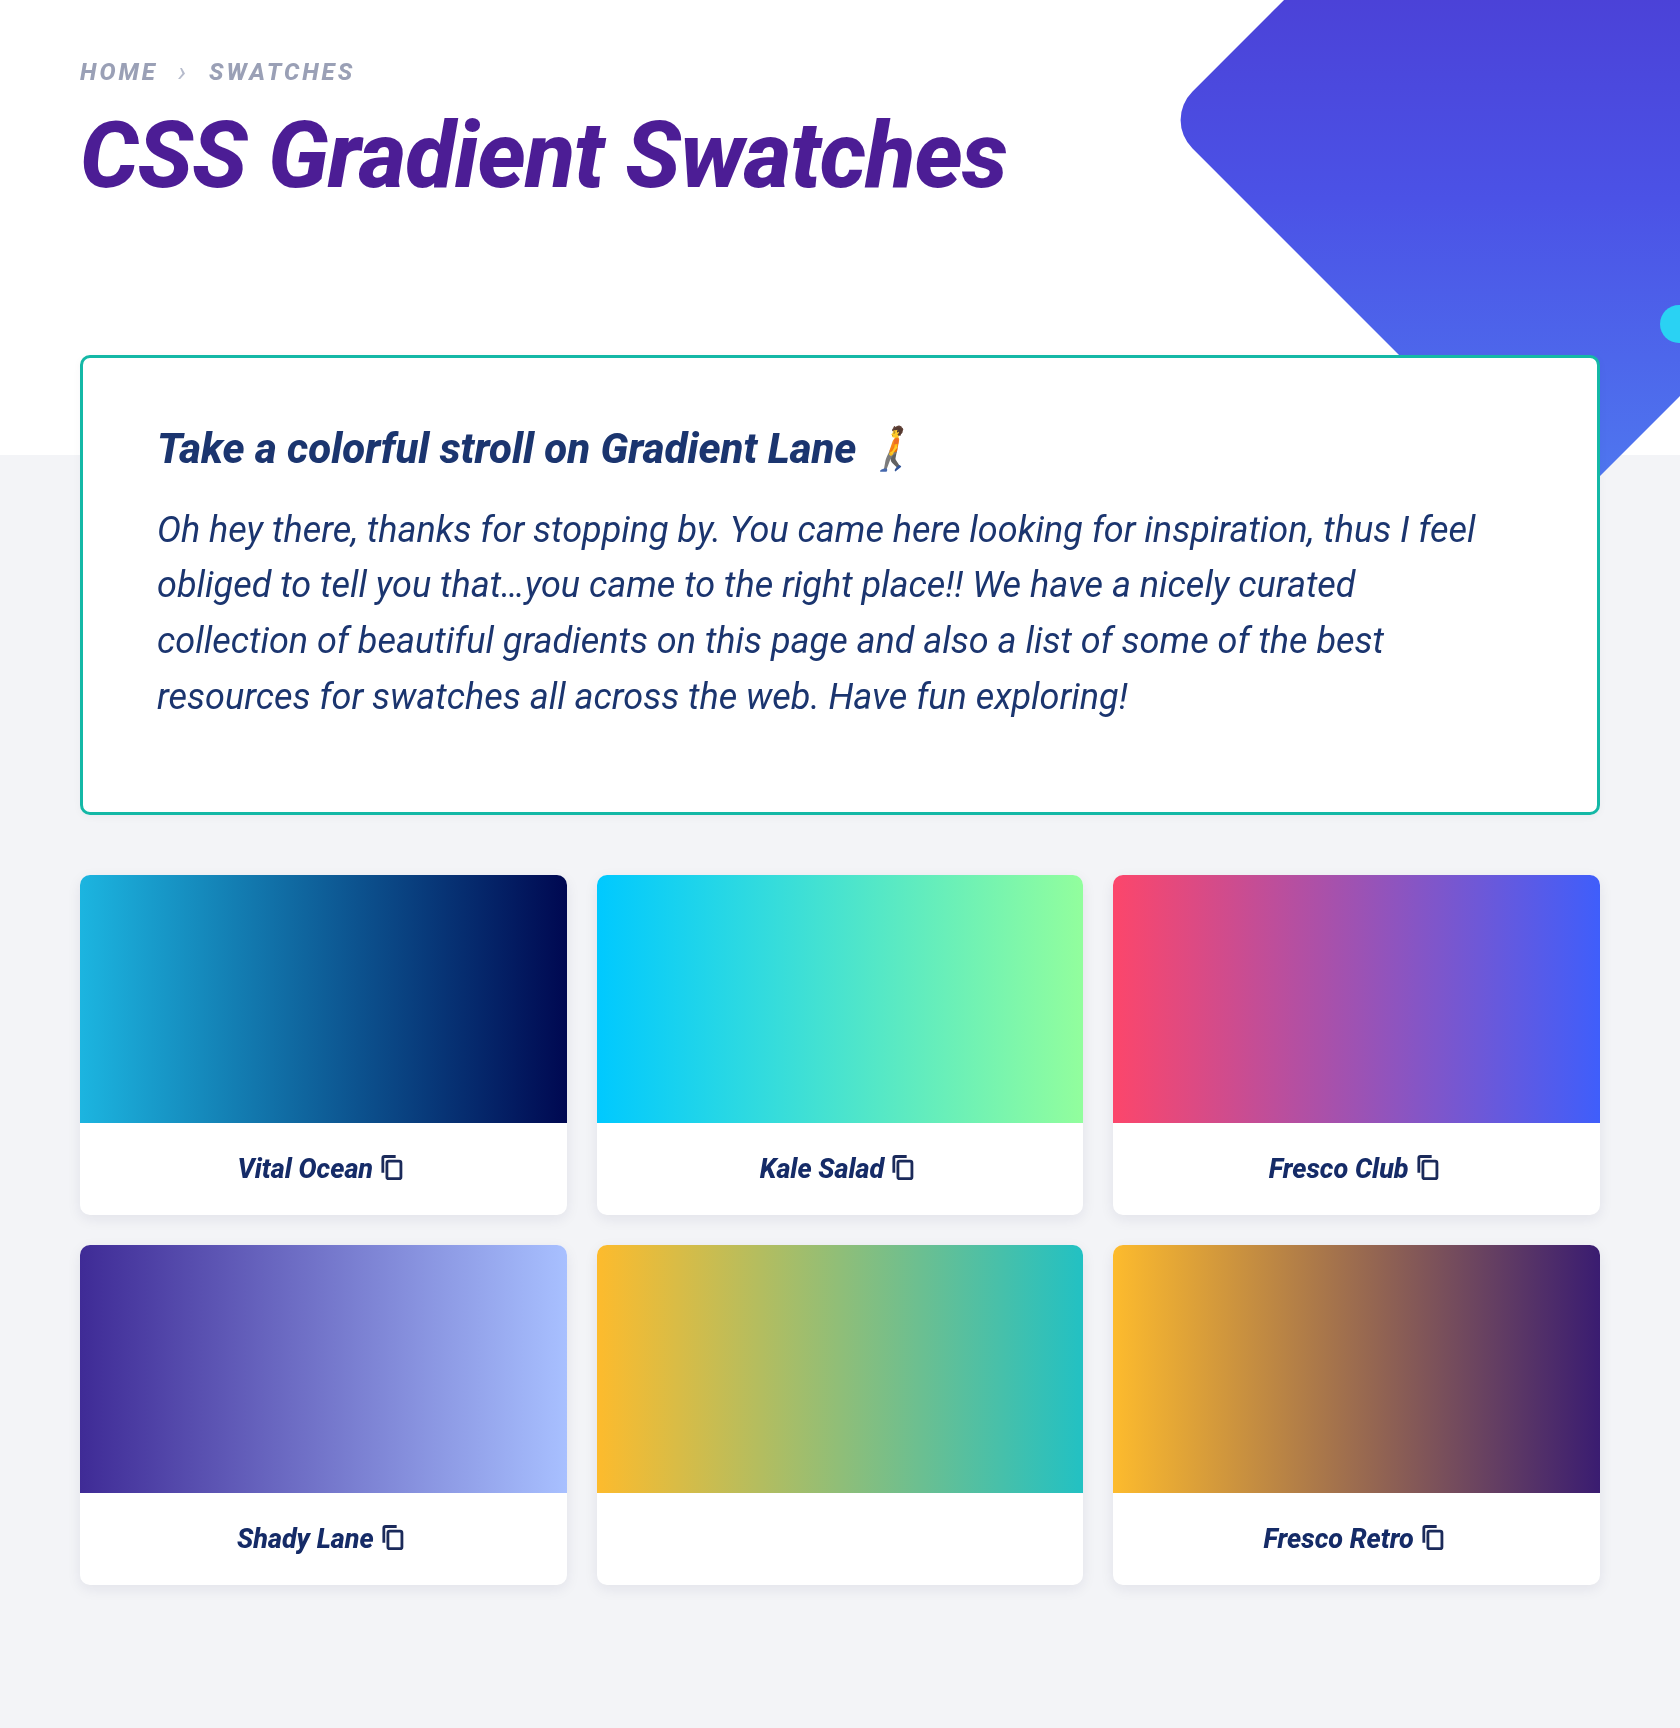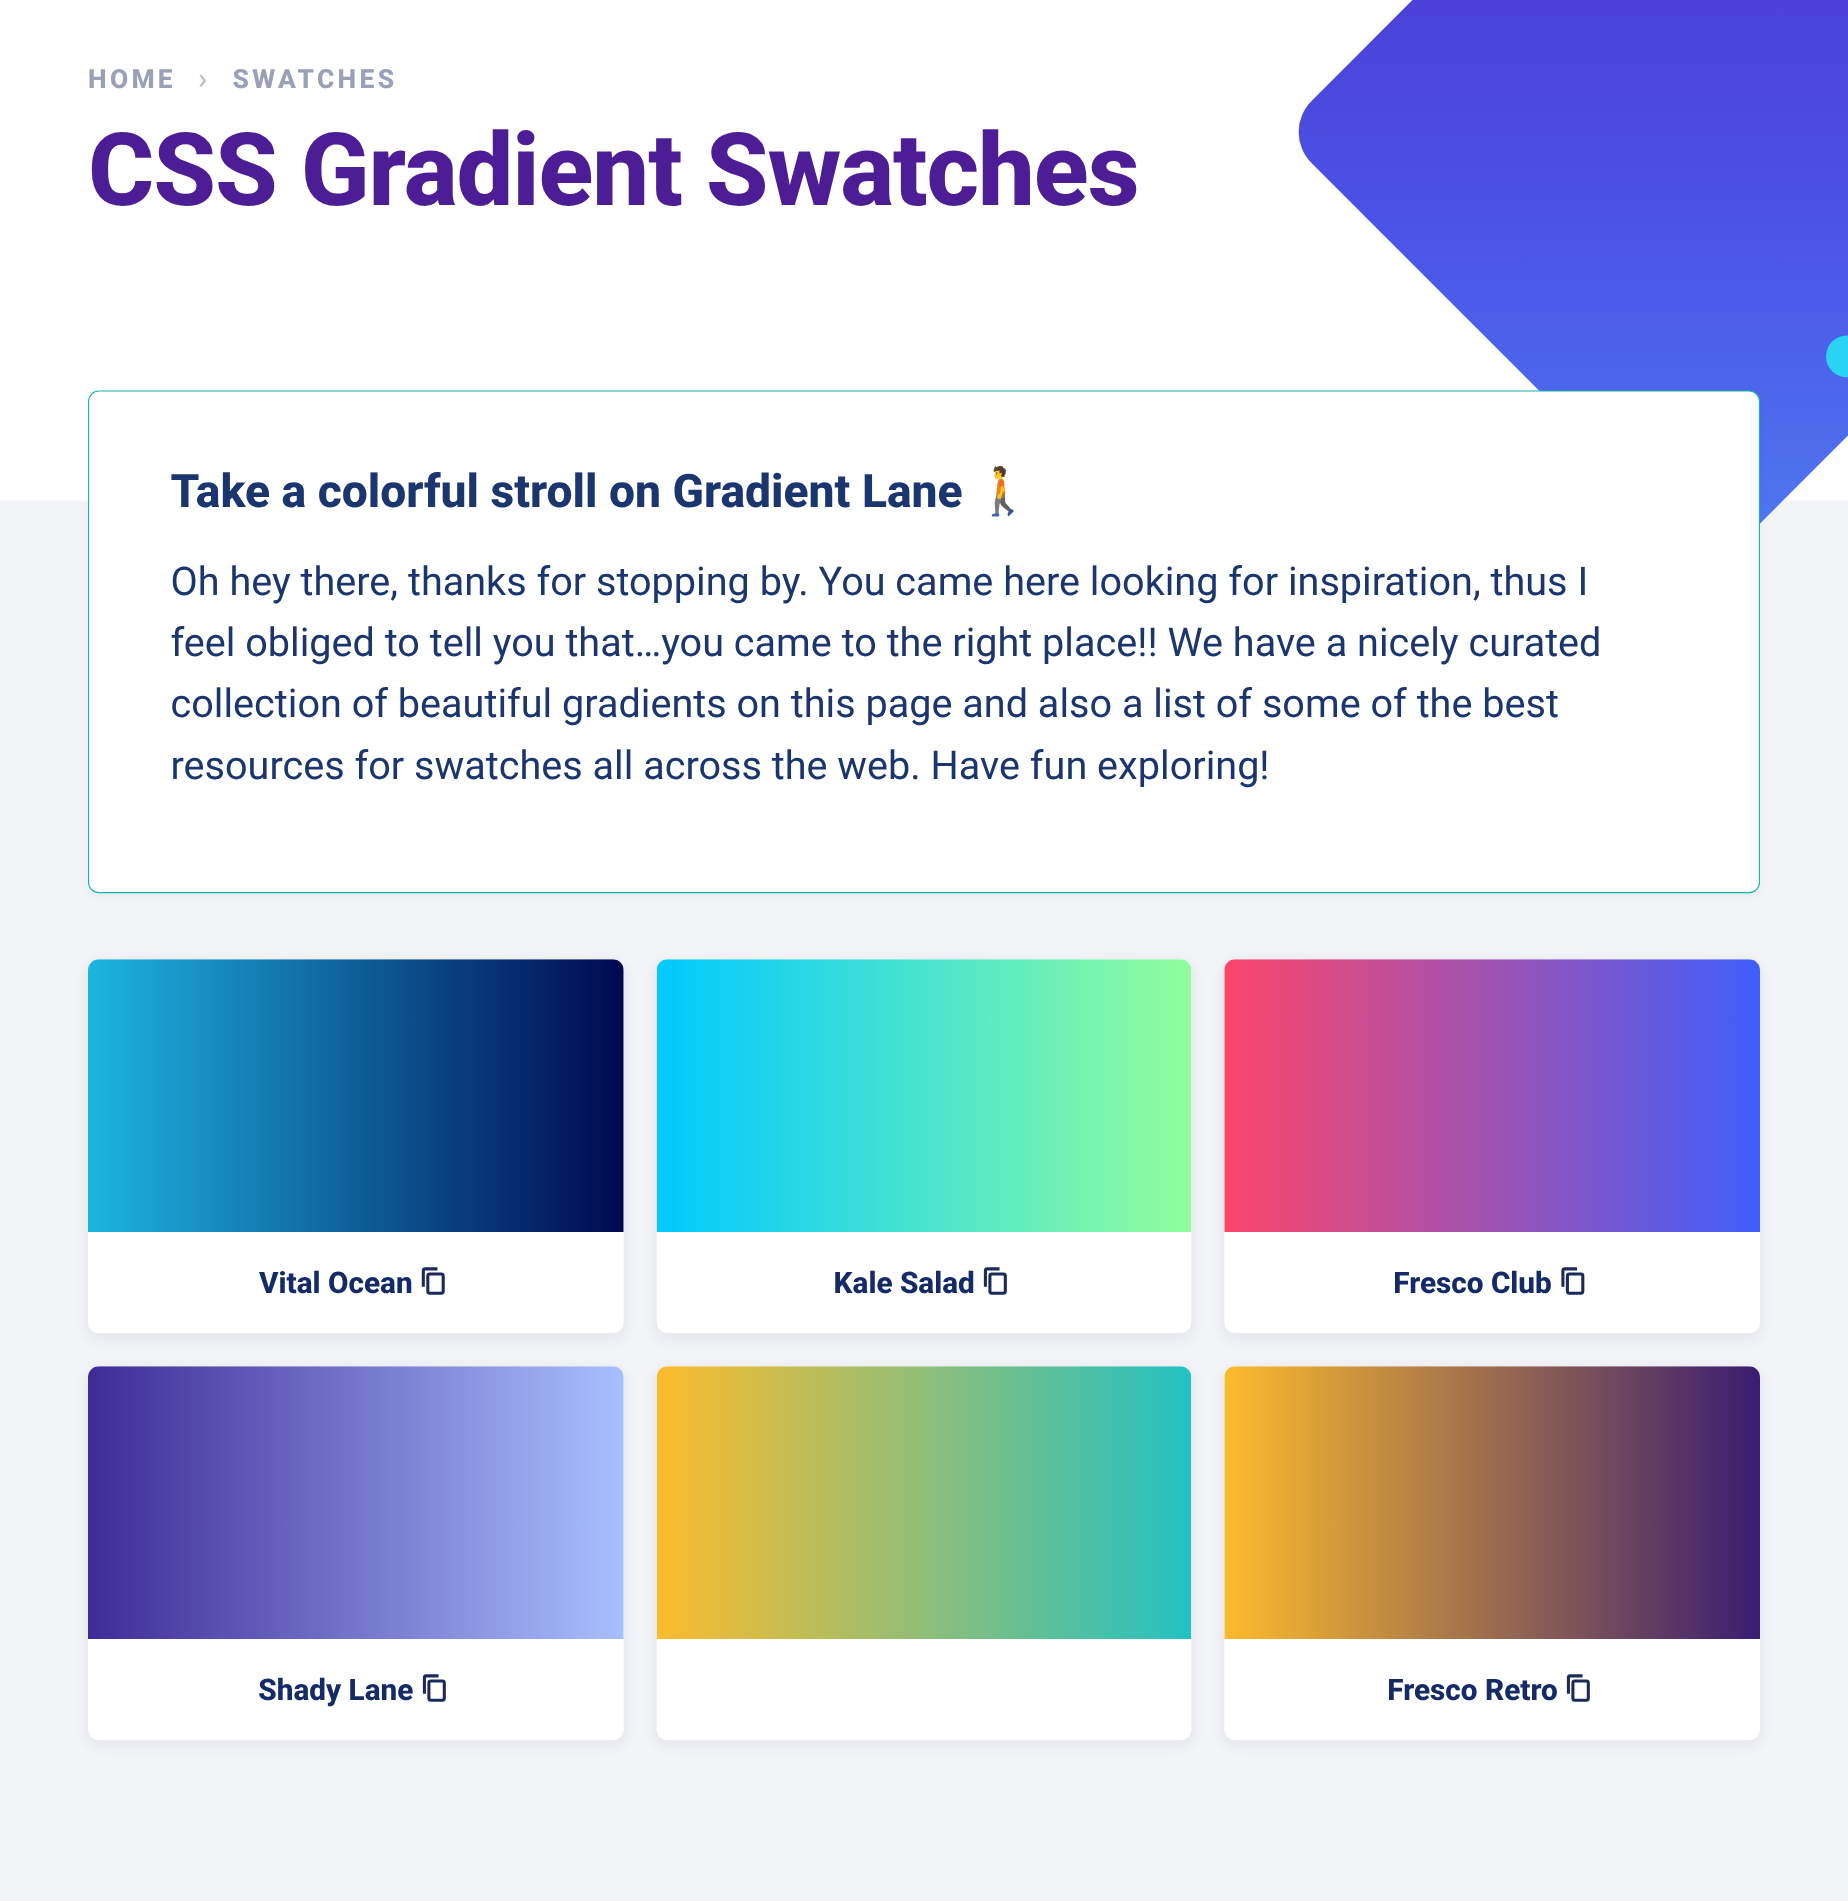--- a/index.html
+++ b/index.html
@@ -8,20 +8,21 @@
     font-family: -apple-system, BlinkMacSystemFont, "Segoe UI", Roboto, "Helvetica Neue", Arial, sans-serif;
     background: #f3f4f7;
     color: #0f1a4a;
     overflow-x: hidden;
   }
 
   .page {
     width: 1680px;
     margin: 0 auto;
     position: relative;
+    font-style: italic;
   }
 
   
   .hero-bg {
     position: absolute;
     top: 0; left: 0; right: 0;
     height: 455px;
     background: #ffffff;
     z-index: 0;
   }
@@ -77,21 +78,21 @@
     font-size: 92px;
     line-height: 1.05;
     font-weight: 800;
     letter-spacing: -1px;
     color: #4c1d95;
     margin-bottom: 150px;
   }
 
   .intro-card {
     background: #ffffff;
-    border: 1px solid #14b8a6;
+    border: 3px solid #14b8a6;
     border-radius: 10px;
     padding: 66px 74px 86px 74px;
     box-shadow: 0 2px 8px rgba(20,30,80,0.04);
     margin-bottom: 60px;
   }
   .intro-card h2 {
     font-size: 42px;
     font-weight: 800;
     color: #1b356f;
     margin-bottom: 30px;

